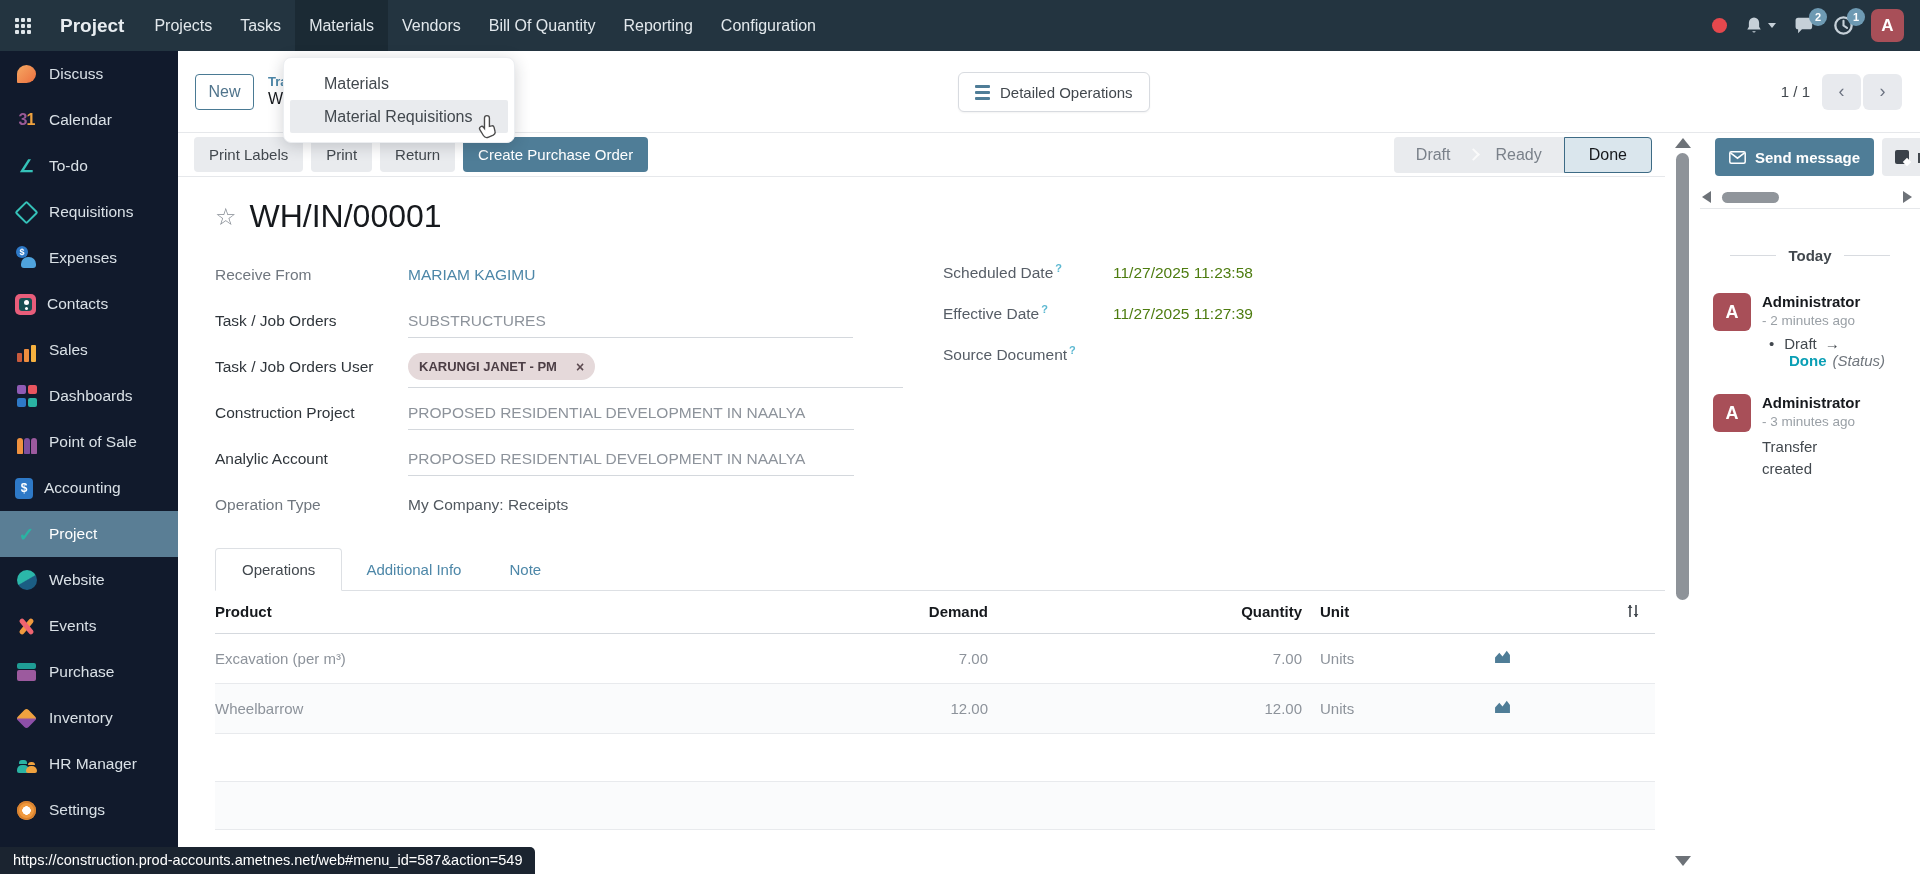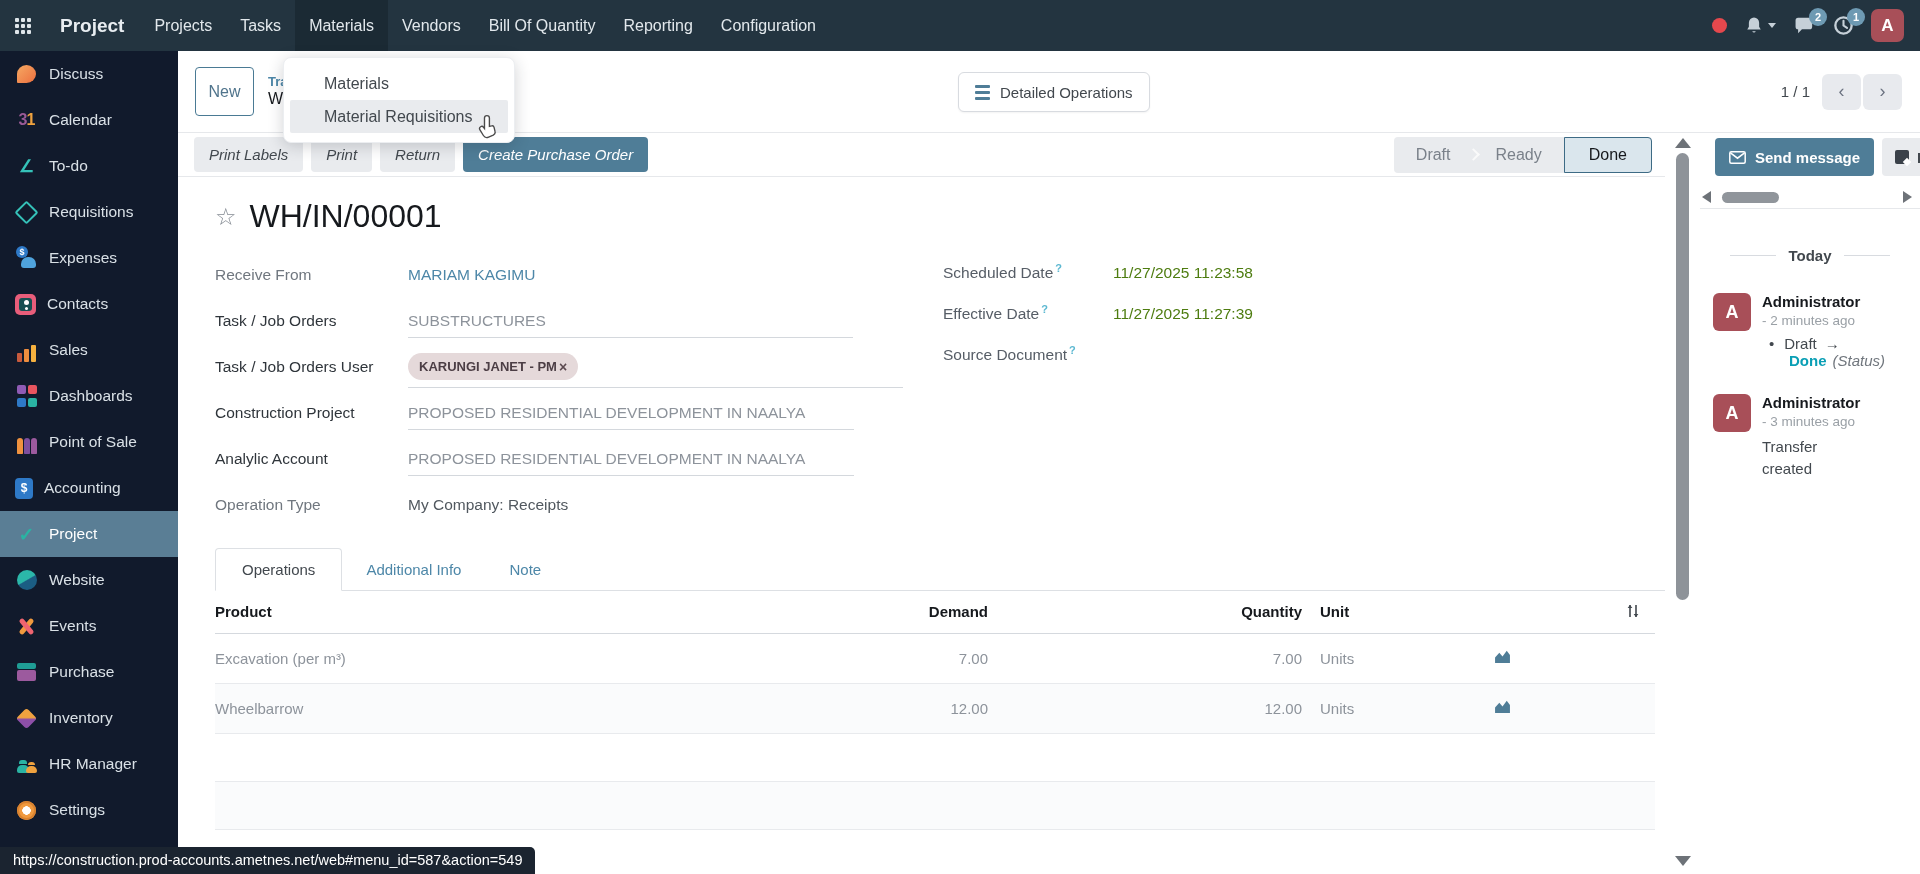--- a/index.html
+++ b/index.html
@@ -53,36 +53,36 @@
   .ic-purch{display:flex;flex-direction:column;gap:1px;}
   .ic-purch i{display:block;} .ic-purch .t{width:19px;height:6px;background:#1f9d95;border-radius:2px;} .ic-purch .b{width:19px;height:11px;background:#9c5a9e;border-radius:2px;}
   .ic-inv::before{content:"";width:15px;height:15px;background:linear-gradient(135deg,#f0a23f 45%,#8d4fa8 55%);transform:rotate(45deg);border-radius:3px;}
   .ic-hr::before{content:"";position:absolute;left:2px;bottom:3px;width:12px;height:8px;background:#2ab3a3;border-radius:5px 5px 2px 2px;box-shadow:0 -7px 0 -2px #2ab3a3;}
   .ic-hr::after{content:"";position:absolute;right:1px;bottom:3px;width:11px;height:7px;background:#f0a23f;border-radius:5px 5px 2px 2px;box-shadow:0 -6px 0 -2px #f0a23f;}
   .ic-set::before{content:"";width:19px;height:19px;border-radius:50%;background:radial-gradient(circle,#fff 0 4px,#f09a3f 4.5px 100%);box-shadow:inset 0 0 0 2px #d9822f;}
 
   
   #main { position:absolute; left:178px; top:51px; right:0; bottom:0; display:flex; flex-direction:column; background:#fff; }
   .crumbbar { height:82px; border-bottom:1px solid #e6e8eb; display:flex; align-items:center; padding-left:17px; position:relative; flex-shrink:0; }
-  .new-btn { width:59px; height:49px; border:1px solid #4a7a94; border-radius:4px; background:#fff; color:#50748c; font-size:16px; cursor:pointer; }
+  .new-btn { width:59px; height:36px; border:1px solid #4a7a94; border-radius:4px; background:#fff; color:#50748c; font-size:16px; cursor:pointer; }
   .crumb-txt { margin-left:14px; line-height:1.15; }
   .crumb-parent { color:#4d87a8; font-size:13px; font-weight:700; cursor:pointer; }
   .crumb-current { color:#16191d; font-size:16px; }
   .detailed-btn { position:absolute; left:780px; top:21px; height:40px; display:flex; align-items:center; gap:10px; padding:0 16px; background:#fff; border:1px solid #d8dbe0; border-radius:6px; box-shadow:0 1px 2px rgba(0,0,0,.05); font-size:15px; color:#42484e; cursor:pointer; }
   .bars { display:flex; flex-direction:column; gap:3px; }
   .bars i { width:15px; height:3px; background:#4f7d97; border-radius:1px; }
   .pager { margin-left:auto; display:flex; align-items:center; gap:12px; margin-right:18px; }
   .pager-val { font-size:15px; color:#42484e; }
   .pager-btns { display:flex; gap:2px; }
   .pager-btn { width:39px; height:36px; background:#e8eaee; border:none; border-radius:6px; color:#6b7280; font-size:18px; cursor:pointer; }
 
   .mainbody { flex:1; display:flex; min-height:0; }
   #content { width:1487px; flex-shrink:0; display:flex; flex-direction:column; }
   .actionrow { height:44px; border-bottom:1px solid #e6e8eb; display:flex; align-items:center; padding-left:16px; gap:8px; flex-shrink:0; }
-  .btn { height:35px; border:none; border-radius:4px; padding:0 15px; font-size:15px; font-family:inherit; cursor:pointer; background:#e9ebee; color:#42484e;font-style:italic; }
+  .btn { height:35px; border:none; border-radius:4px; padding:0 15px; font-size:15px; font-family:inherit; cursor:pointer; background:#e9ebee; color:#42484e; }
   .btn.primary { background:#4f7d97; color:#fff; }
   .statusbar { margin-left:auto; margin-right:13px; height:36px; background:#e9ebee; border-radius:4px; display:flex; align-items:center; }
   .sb-step { padding:0 22px; font-size:16px; color:#7a818a; }
   .sb-sep { width:9px; height:9px; border-top:2px solid #fafafa; border-right:2px solid #fafafa; transform:rotate(45deg); margin:0 -4px; }
   .sb-step.done { height:36px; display:flex; align-items:center; background:#dae6ed; border:1px solid #3d6b85; border-radius:0 4px 4px 0; color:#16191d; padding:0 24px; }
 
   .sheet { flex:1; padding-left:37px; position:relative; overflow:hidden; }
   .title-row { margin-top:21px; display:flex; align-items:center; gap:13px; }
   .star { font-size:24px; color:#858b93; cursor:pointer; line-height:1; }
   .rec-title { font-size:32px; font-weight:500; color:#16191d; }
@@ -93,21 +93,21 @@
   .frow-r { height:41px; display:flex; align-items:center; }
   .flabel { width:193px; flex-shrink:0; font-size:15.5px; color:#2f353b; font-weight:500; }
   .flabel.muted { color:#70777f; font-weight:400; }
   .flabel-r { width:170px; flex-shrink:0; font-size:15.5px; color:#565d66; font-weight:500; }
   .help { color:#5cb8d1; font-size:11px; font-weight:700; vertical-align:super; margin-left:2px; }
   .fval { font-size:15.5px; color:#8d939b; }
   .fval.link { color:#4d87a8; cursor:pointer; }
   .fval.dark { color:#51585f; }
   .uline { border-bottom:1px solid #d4d8dd; padding-bottom:7px; margin-bottom:-7px; }
   .w445 { width:445px; } .w495 { width:495px; } .w446 { width:446px; }
-  .tag { display:inline-flex; align-items:center; gap:2px; height:27px; background:#e5d9da; border-radius:14px; padding:0 11px; font-size:13px; font-weight:600; color:#4c3e45; }
+  .tag { display:inline-flex; align-items:center; gap:19px; height:27px; background:#e5d9da; border-radius:14px; padding:0 11px; font-size:13px; font-weight:600; color:#4c3e45; }
   .tag-x { cursor:pointer; font-size:14px; color:#5c4a50; }
   .dval { font-size:15.5px; color:#4d7c0f; }
 
   .tabs { margin-top:19px; height:44px; border-bottom:1px solid #dde0e4; display:flex; align-items:flex-end; }
   .tab { padding:12px 24px; font-size:15px; color:#4d87a8; cursor:pointer; }
   .tab.active { border:1px solid #dde0e4; border-bottom:1px solid #fff; margin-bottom:-1px; border-radius:4px 4px 0 0; background:#fff; color:#42484e; padding:12px 26px; }
 
   table.ops { width:1440px; border-collapse:collapse; table-layout:fixed; }
   table.ops th { height:42px; border-bottom:1px solid #d5d9de; font-size:15px; font-weight:600; color:#16191d; text-align:left; position:relative; }
   table.ops td { height:50px; border-bottom:1px solid #e8eaed; font-size:15px; color:#8d939b; }

